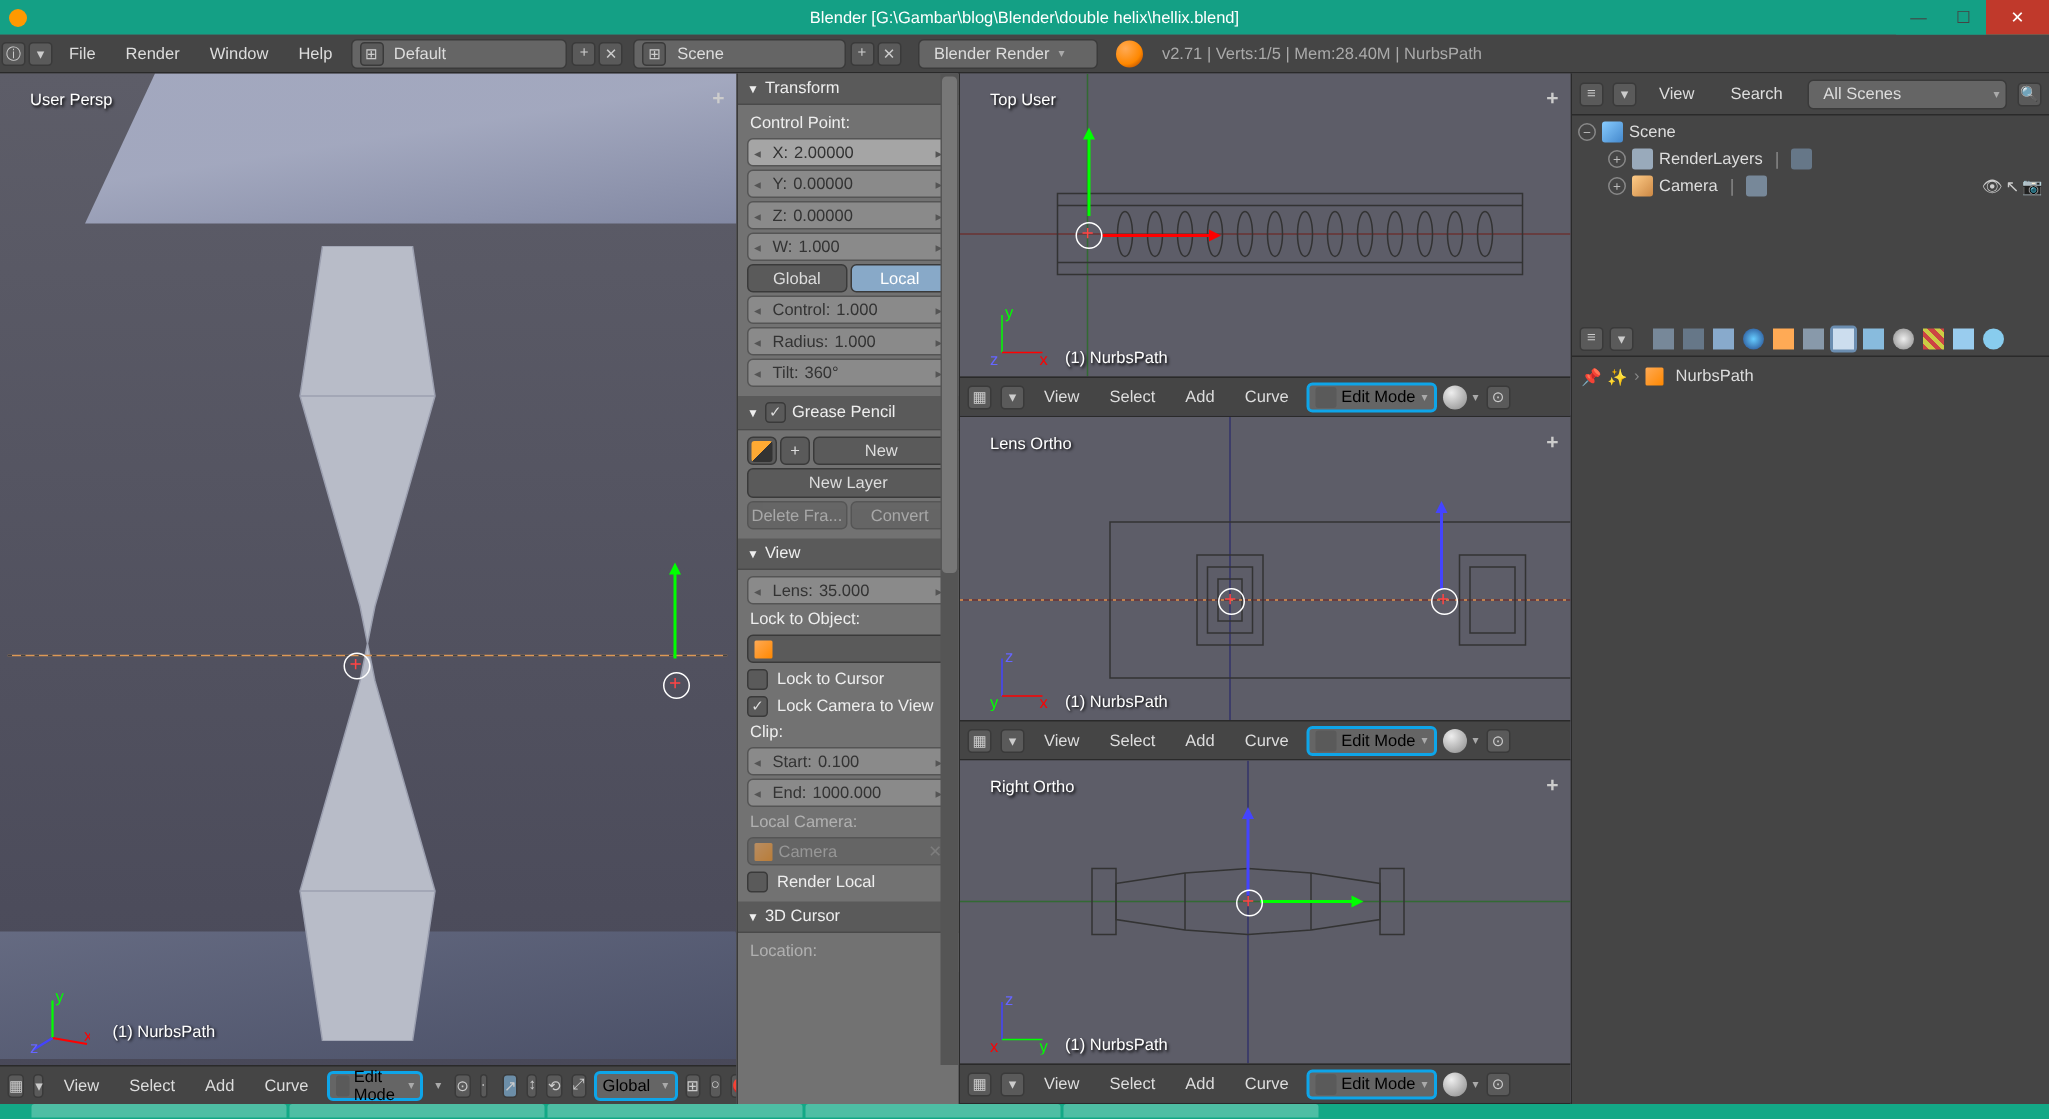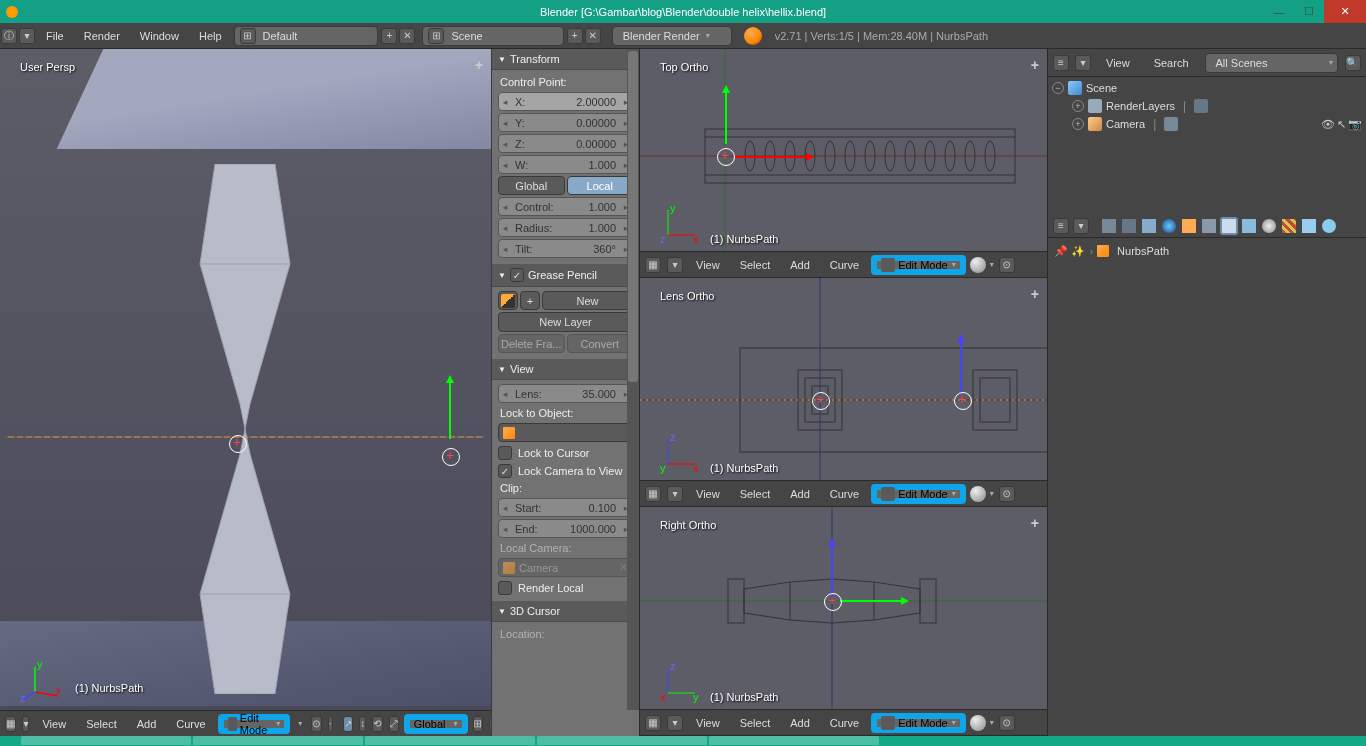--- a/index.html
+++ b/index.html
@@ -29,34 +29,34 @@
 
 .viewport-left { background: linear-gradient(180deg, #5d5d68 0%, #484858 100%); position: relative; overflow: hidden; }
 .vp-label { position: absolute; top: 12px; left: 20px; color: #fff; font-size: 11px; text-shadow: 1px 1px 2px #000; }
 .vp-obj-label { position: absolute; color: #fff; font-size: 11px; text-shadow: 1px 1px 2px #000; }
 .vp-plus { position: absolute; top: 8px; right: 8px; color: #ccc; font-size: 14px; font-weight: bold; }
 .axis-gizmo { position: absolute; bottom: 34px; left: 20px; width: 40px; height: 40px; }
 
 
 .vp-header { position: absolute; bottom: 0; left: 0; right: 0; height: 26px; background: #454545; display: flex; align-items: center; gap: 4px; padding: 0 4px; border-top: 1px solid #2a2a2a; }
 .vp-header .menu-item { padding: 0 8px; }
-.mode-select { display: flex; align-items: center; background: #656565; border: 6px solid #0ea5e9; border-radius: 4px; height: 20px; padding: 0 4px; justify-content: flex-end; }
+.mode-select { display: flex; align-items: center; background: #656565; border: 2px solid #0ea5e9; border-radius: 4px; height: 20px; padding: 0 4px; justify-content: flex-end; }
 .mode-select-icon { width: 14px; height: 14px; background: #5a5a5a; border-radius: 2px; margin-right: 3px; }
 .orb-icon { width: 16px; height: 16px; background: radial-gradient(circle at 35% 30%, #eee, #888); border-radius: 50%; }
 
 
 .n-panel { background: #727272; overflow-y: auto; border-left: 1px solid #3a3a3a; }
 .panel-section-header { background: #5a5a5a; color: #eee; padding: 4px 6px; display: flex; align-items: center; gap: 4px; border-bottom: 1px solid #4a4a4a; }
 .panel-section-header .tri { font-size: 8px; }
 .panel-body { padding: 4px 6px; background: #727272; }
 .panel-sublabel { color: #eee; padding: 2px 0 4px 2px; }
 .num-field { display: flex; background: #8a8a8a; border: 1px solid #555; border-radius: 4px; height: 19px; margin-bottom: 2px; position: relative; align-items: center; }
 .num-field .arrow { width: 12px; color: #555; text-align: center; font-size: 9px; }
 .num-field .label { color: #333; padding: 0 4px; flex: 0 0 auto; }
-.num-field .value { color: #333; flex: 1; text-align: right; padding-right: 4px; }
+.num-field .value { color: #333; flex: 1; text-align: left; padding-right: 4px; }
 .num-field.highlight { background: #a5a5a5; }
 .btn-row { display: flex; gap: 2px; margin-bottom: 2px; }
 .btn-half { flex: 1; background: #5a5a5a; border: 1px solid #3a3a3a; border-radius: 4px; height: 19px; display: flex; align-items: center; justify-content: center; color: #ddd; }
 .btn-half.active { background: #88a9c8; color: #fff; }
 .btn-full { background: #5a5a5a; border: 1px solid #3a3a3a; border-radius: 4px; height: 20px; display: flex; align-items: center; justify-content: center; color: #ddd; margin-bottom: 2px; }
 .checkbox-row { display: flex; align-items: center; gap: 6px; padding: 2px 0; }
 .checkbox { width: 14px; height: 14px; border-radius: 3px; border: 1px solid #3a3a3a; background: #5a5a5a; display: flex; align-items: center; justify-content: center; }
 .checkbox.checked::after { content: '✓'; color: #ddd; font-size: 10px; }
 .obj-field { display: flex; background: #5a5a5a; border: 1px solid #3a3a3a; border-radius: 4px; height: 19px; align-items: center; padding: 0 4px; margin-bottom: 2px; }
 .cube-icon { width: 12px; height: 12px; background: linear-gradient(135deg,#fa5,#f80); border-radius: 1px; margin-right: 4px; }
@@ -393,21 +393,21 @@
         <div class="manip-arrow red" style="top:107px;left:95px;width:75px"></div>
         <div class="cursor-3d" style="top:95px;left:73px"></div>
         <svg style="position:absolute;bottom:6px;left:20px" width="40" height="40">
             <line x1="8" y1="30" x2="8" y2="5" stroke="#0f0"></line>
             <line x1="8" y1="30" x2="35" y2="30" stroke="#f00"></line>
             <text x="10" y="7" fill="#0f0" font-size="8">y</text>
             <text x="33" y="38" fill="#f00" font-size="8">x</text>
             <text x="0" y="38" fill="#66f" font-size="8">z</text>
           </svg>
       </div>
-      <div class="vp-label">Top Ortho</div>
+      <div class="vp-label">Top User</div>
       <div class="vp-obj-label" style="bottom:32px;left:70px">(1) NurbsPath</div>
       <div class="vp-plus">+</div>
       <div class="vp-header">
         <div class="btn-small">▦</div>
         <div class="btn-small">▾</div>
         <div class="menu-item">View</div>
         <div class="menu-item">Select</div>
         <div class="menu-item">Add</div>
         <div class="menu-item">Curve</div>
         <div class="mode-select">

